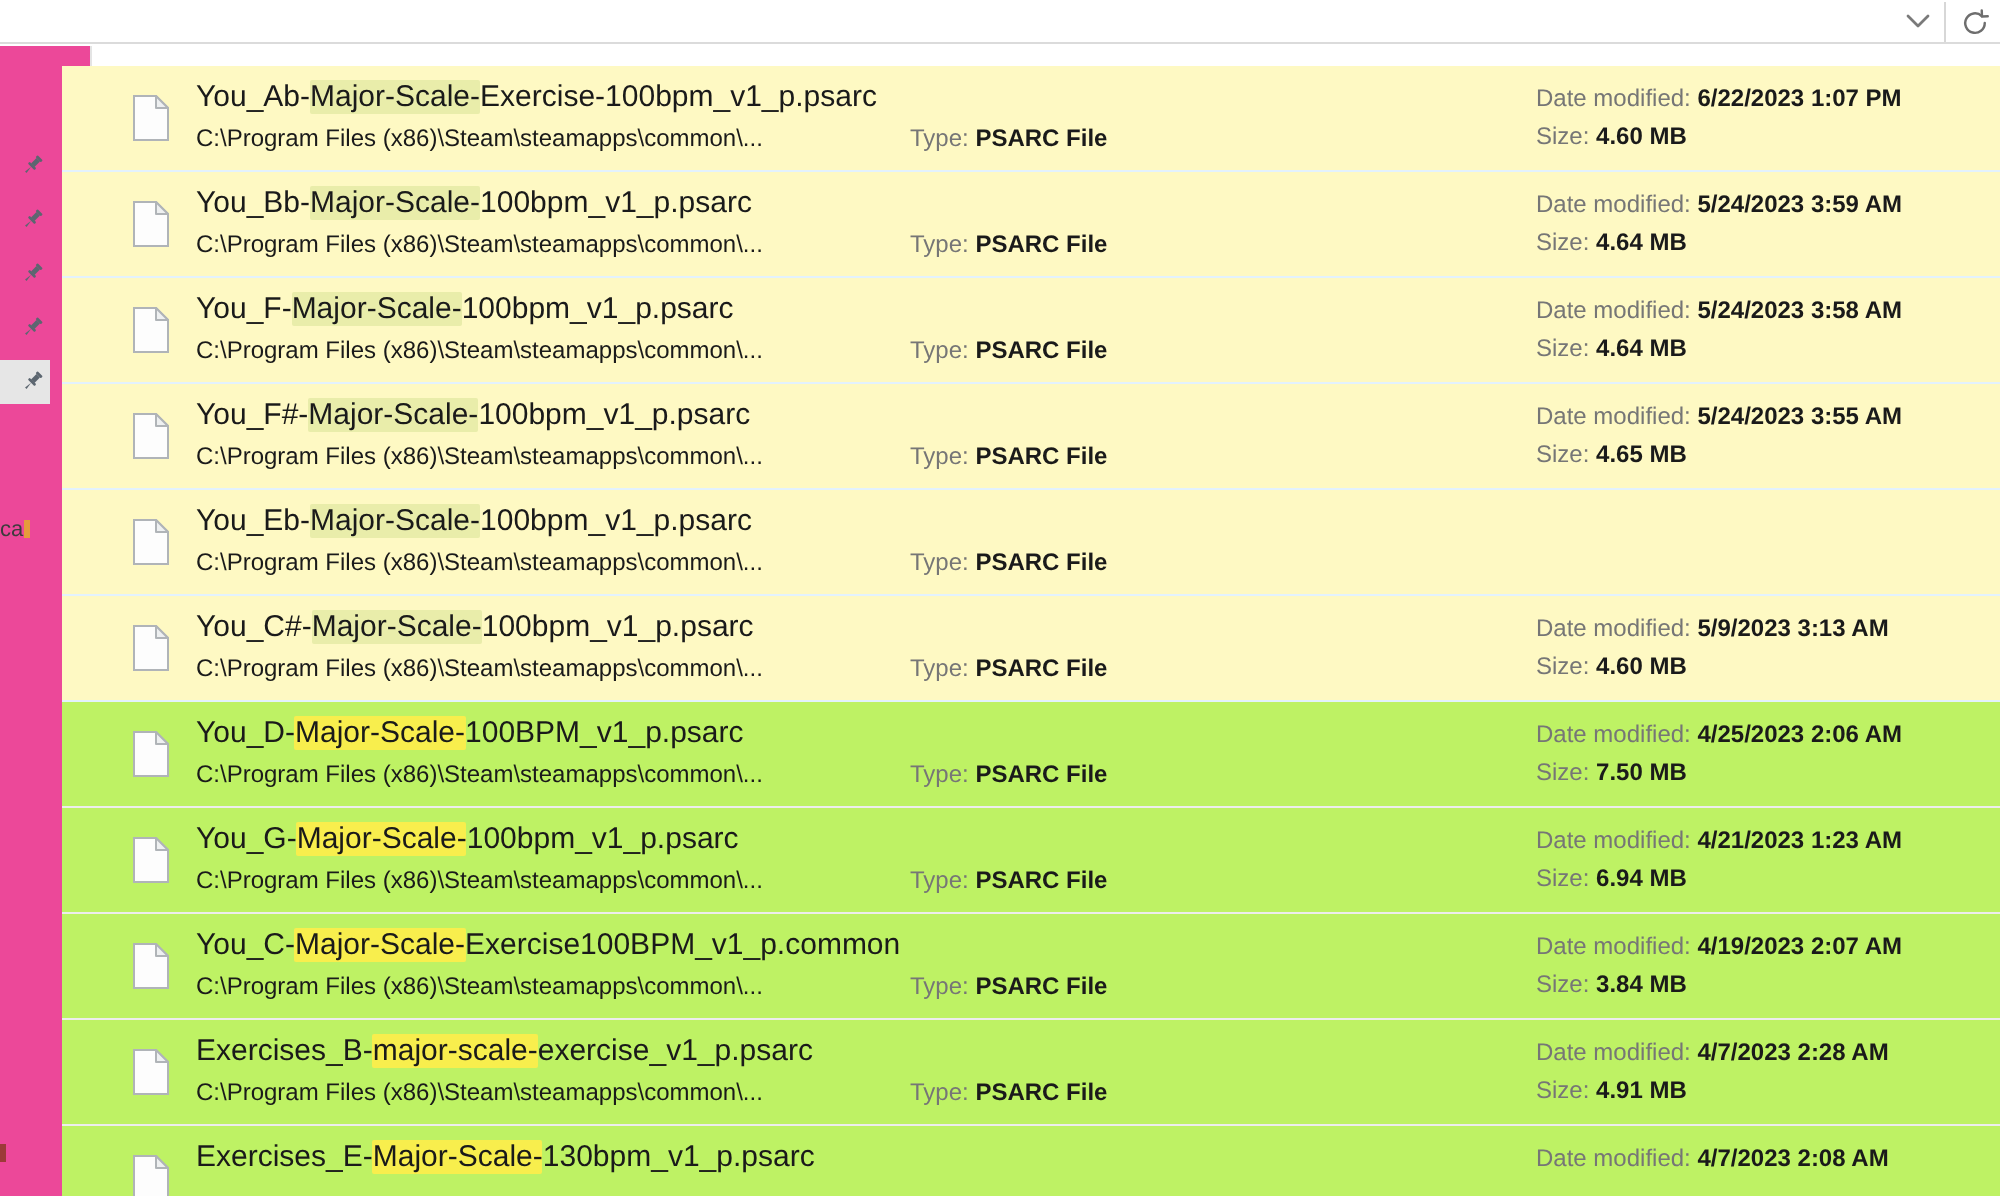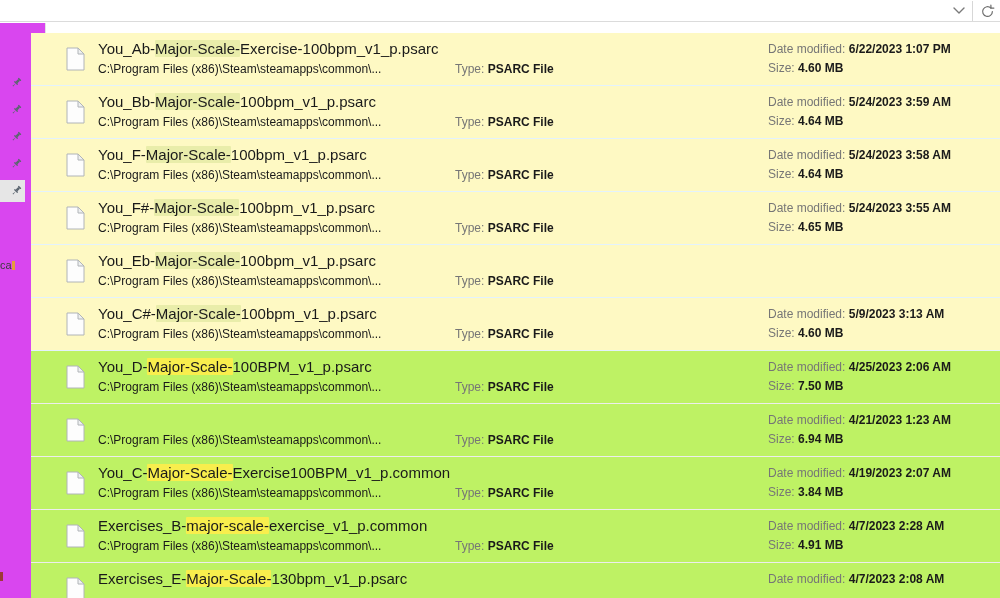--- a/index.html
+++ b/index.html
@@ -8,21 +8,21 @@
   
   .toolbar { position:absolute; top:0; left:0; width:1000px; height:22px;
              background:#fff; border-bottom:1px solid #dbdbdb; }
   .tb-chevron { position:absolute; left:947px; top:0; width:24px; height:22px;
                 display:flex; align-items:center; justify-content:center; cursor:pointer; }
   .tb-divider { position:absolute; left:972px; top:1px; width:1px; height:20px; background:#d7d7d7; }
   .tb-refresh { position:absolute; left:975px; top:0; width:24px; height:22px;
                 display:flex; align-items:center; justify-content:center; cursor:pointer; }
   
   .sidebar { position:absolute; left:0; top:23px; width:46px; height:575px;
-             background:#d946ef; border-right:1px solid #e4e4e4; }
+             background:#ec4899; border-right:1px solid #e4e4e4; }
   .pin-item { position:absolute; left:0; width:25px; height:22px; }
   .pin-item.active { background:#e6e6e6; }
   .pin-item svg { position:absolute; left:9px; top:4px; }
   .trunc-label { position:absolute; left:0px; top:236px; font-size:11px; color:#3c3c3c; white-space:nowrap; }
   .trunc-mark { display:inline-block; width:3px; height:9px; background:#e59c3c; vertical-align:-1px; }
   .red-sliver { position:absolute; left:0px; top:549px; width:3px; height:9px; background:#9c3a38; }
   
   .list { position:absolute; left:31px; top:33px; width:969px; height:565px; overflow:hidden; }
   .row { position:relative; width:100%; height:53px; background:#bef264; border-bottom:1px solid #ededed; cursor:default; }
   .row.selected { background:#fef9c3; border-bottom:1px solid #e3f2fd; }
@@ -252,20 +252,21 @@
   </div>
 
   <div class="row">
     <span class="ficon">
       <svg width="19" height="24" viewBox="0 0 19 24">
         <path d="M1 1 H12 L18 7 V23 H1 Z" fill="#fdfdfd" stroke="#b0b4b8" stroke-width="1"></path>
         <path d="M12 1 L12 7 L18 7 Z" fill="#eef0f1" stroke="#b0b4b8" stroke-width="1" stroke-linejoin="round"></path>
       </svg>
     </span>
     <div class="fmain">
+      <div class="fname"><span>You_G-</span><span class="hl">Major-Scale-</span><span>100bpm_v1_p.psarc</span></div>
       <div class="fsub">
         <span class="fpath">C:\Program Files (x86)\Steam\steamapps\common\...</span>
         <span class="ftype"><span class="lbl">Type:</span> <span class="val">PSARC File</span></span>
       </div>
     </div>
     <div class="fmeta">
       <div class="fdate"><span class="lbl">Date modified:</span> <span class="val">4/21/2023 1:23 AM</span></div>
       <div class="fsize"><span class="lbl">Size:</span> <span class="val">6.94 MB</span></div>
     </div>
   </div>
@@ -291,21 +292,21 @@
   </div>
 
   <div class="row">
     <span class="ficon">
       <svg width="19" height="24" viewBox="0 0 19 24">
         <path d="M1 1 H12 L18 7 V23 H1 Z" fill="#fdfdfd" stroke="#b0b4b8" stroke-width="1"></path>
         <path d="M12 1 L12 7 L18 7 Z" fill="#eef0f1" stroke="#b0b4b8" stroke-width="1" stroke-linejoin="round"></path>
       </svg>
     </span>
     <div class="fmain">
-      <div class="fname"><span>Exercises_B-</span><span class="hl">major-scale-</span><span>exercise_v1_p.common</span></div>
+      <div class="fname"><span>Exercises_B-</span><span class="hl">major-scale-</span><span>exercise_v1_p.psarc</span></div>
       <div class="fsub">
         <span class="fpath">C:\Program Files (x86)\Steam\steamapps\common\...</span>
         <span class="ftype"><span class="lbl">Type:</span> <span class="val">PSARC File</span></span>
       </div>
     </div>
     <div class="fmeta">
       <div class="fdate"><span class="lbl">Date modified:</span> <span class="val">4/7/2023 2:28 AM</span></div>
       <div class="fsize"><span class="lbl">Size:</span> <span class="val">4.91 MB</span></div>
     </div>
   </div>

